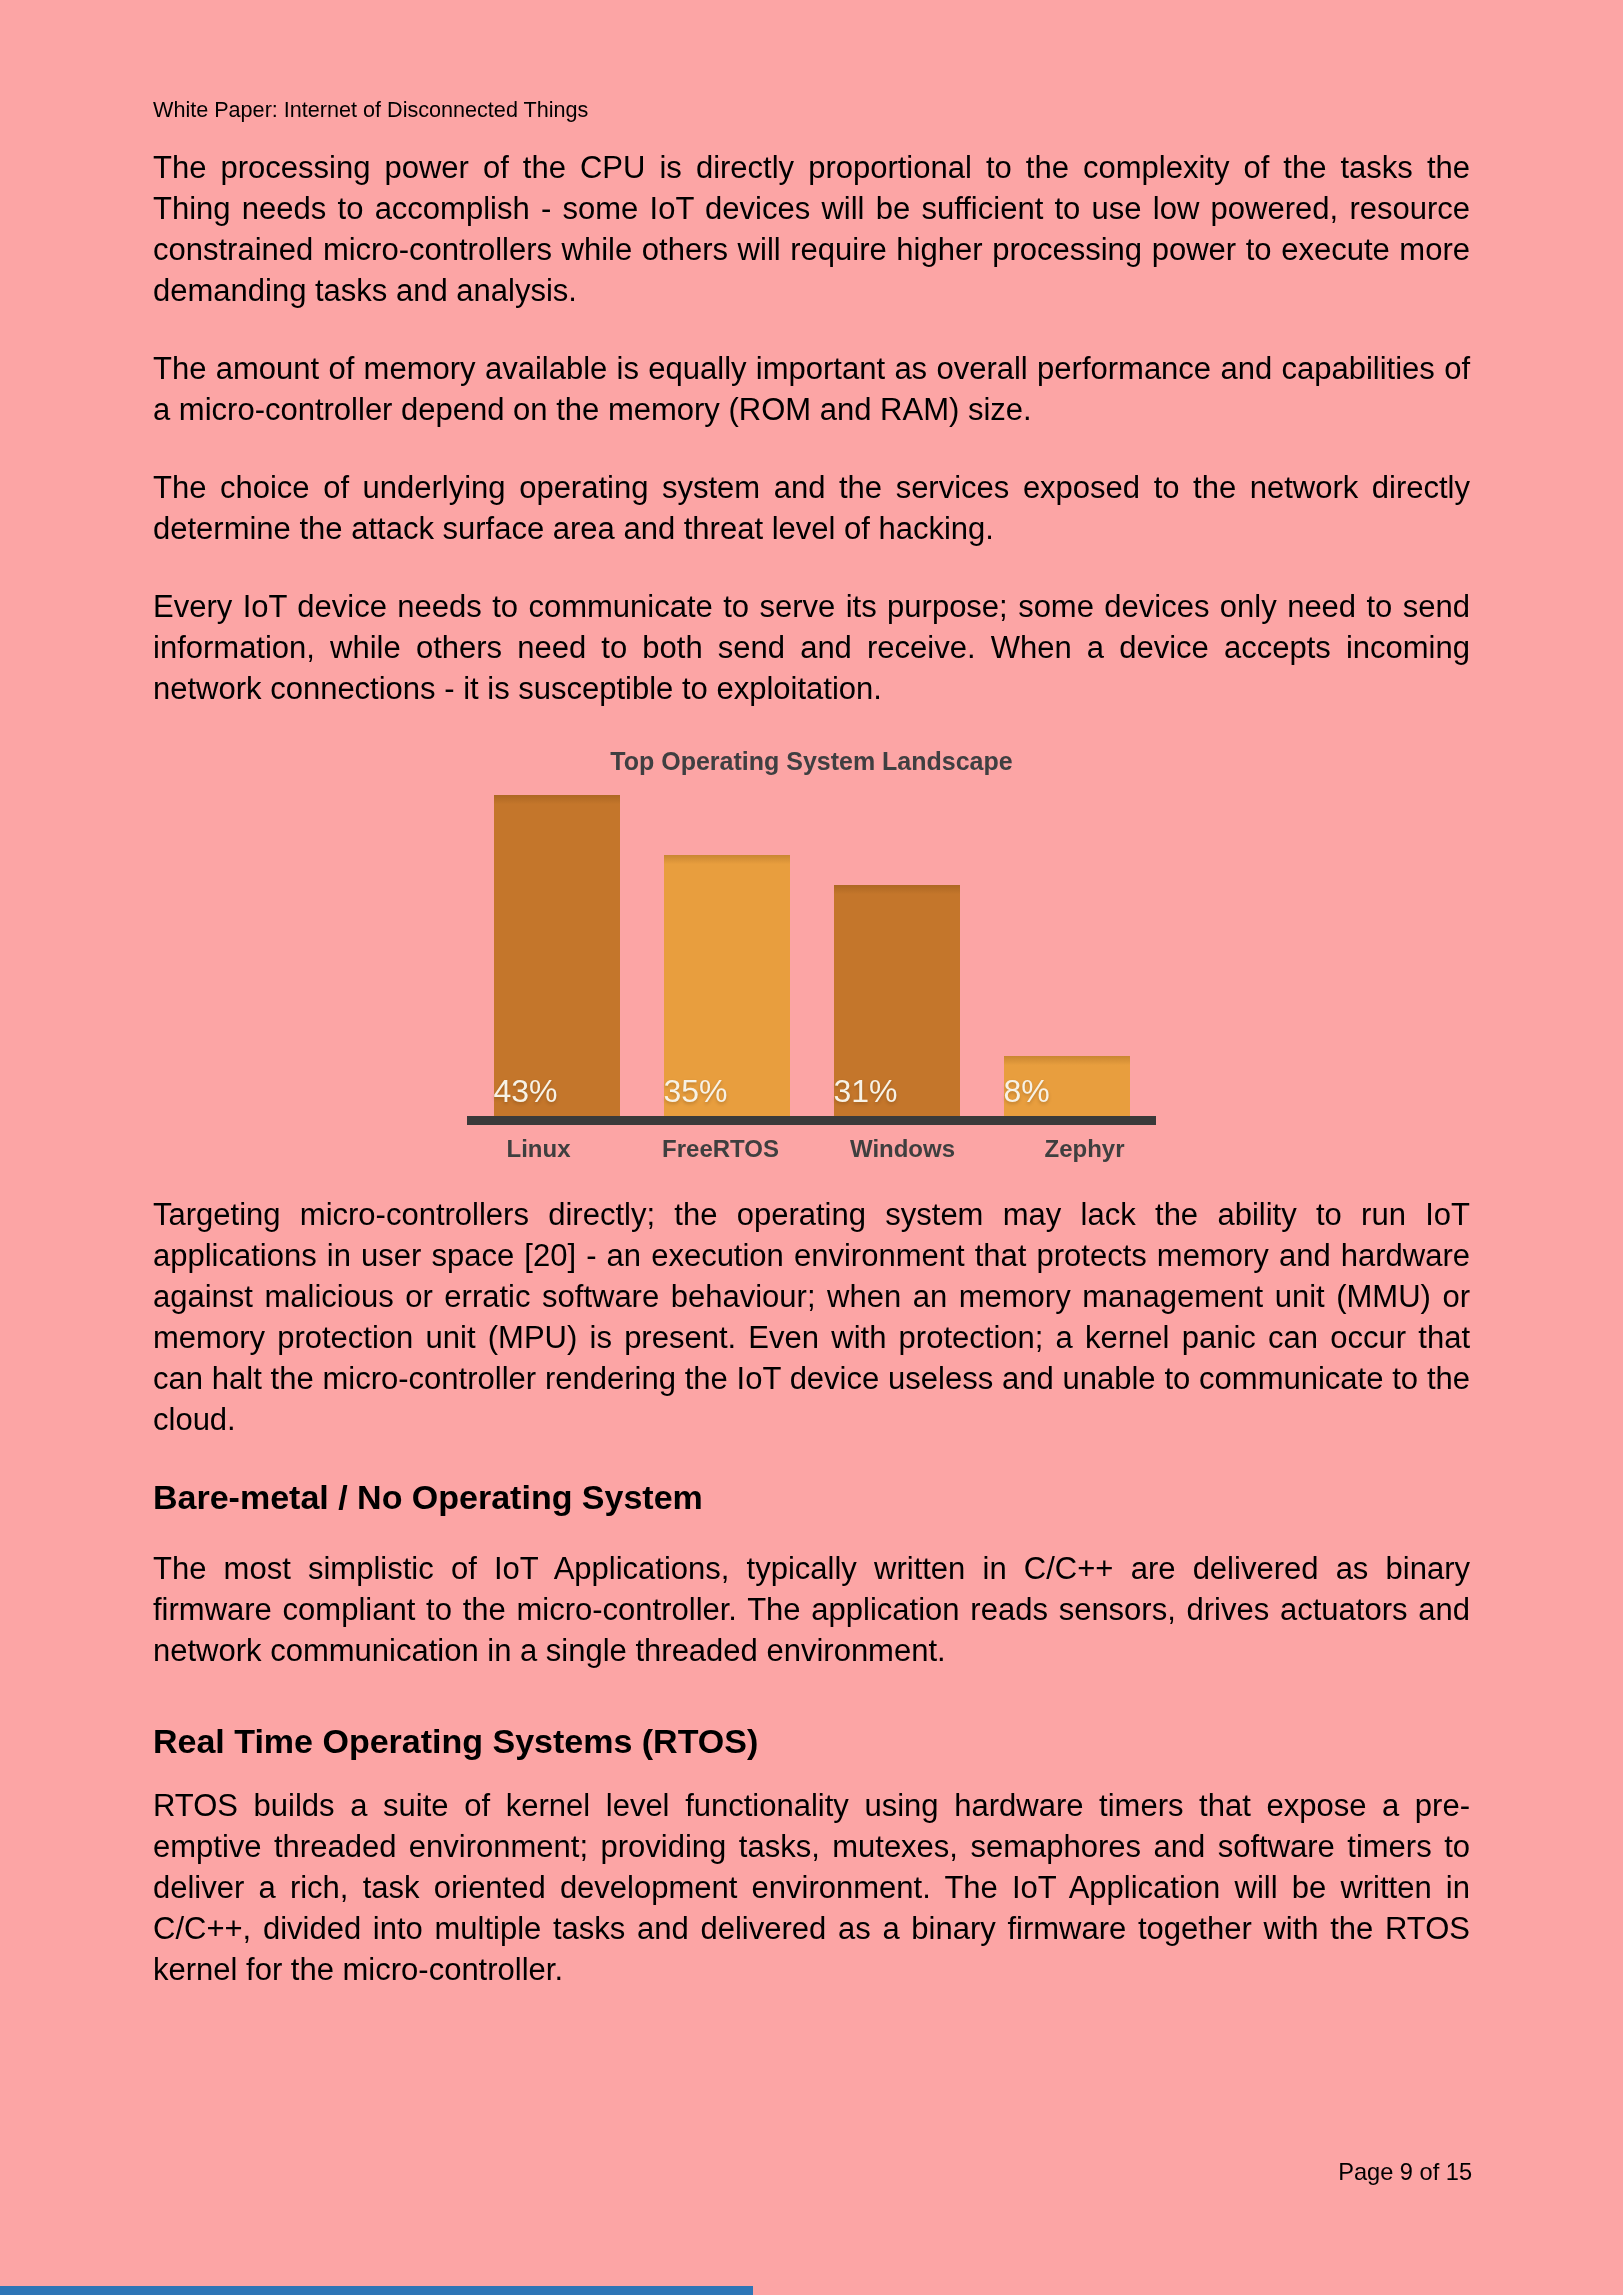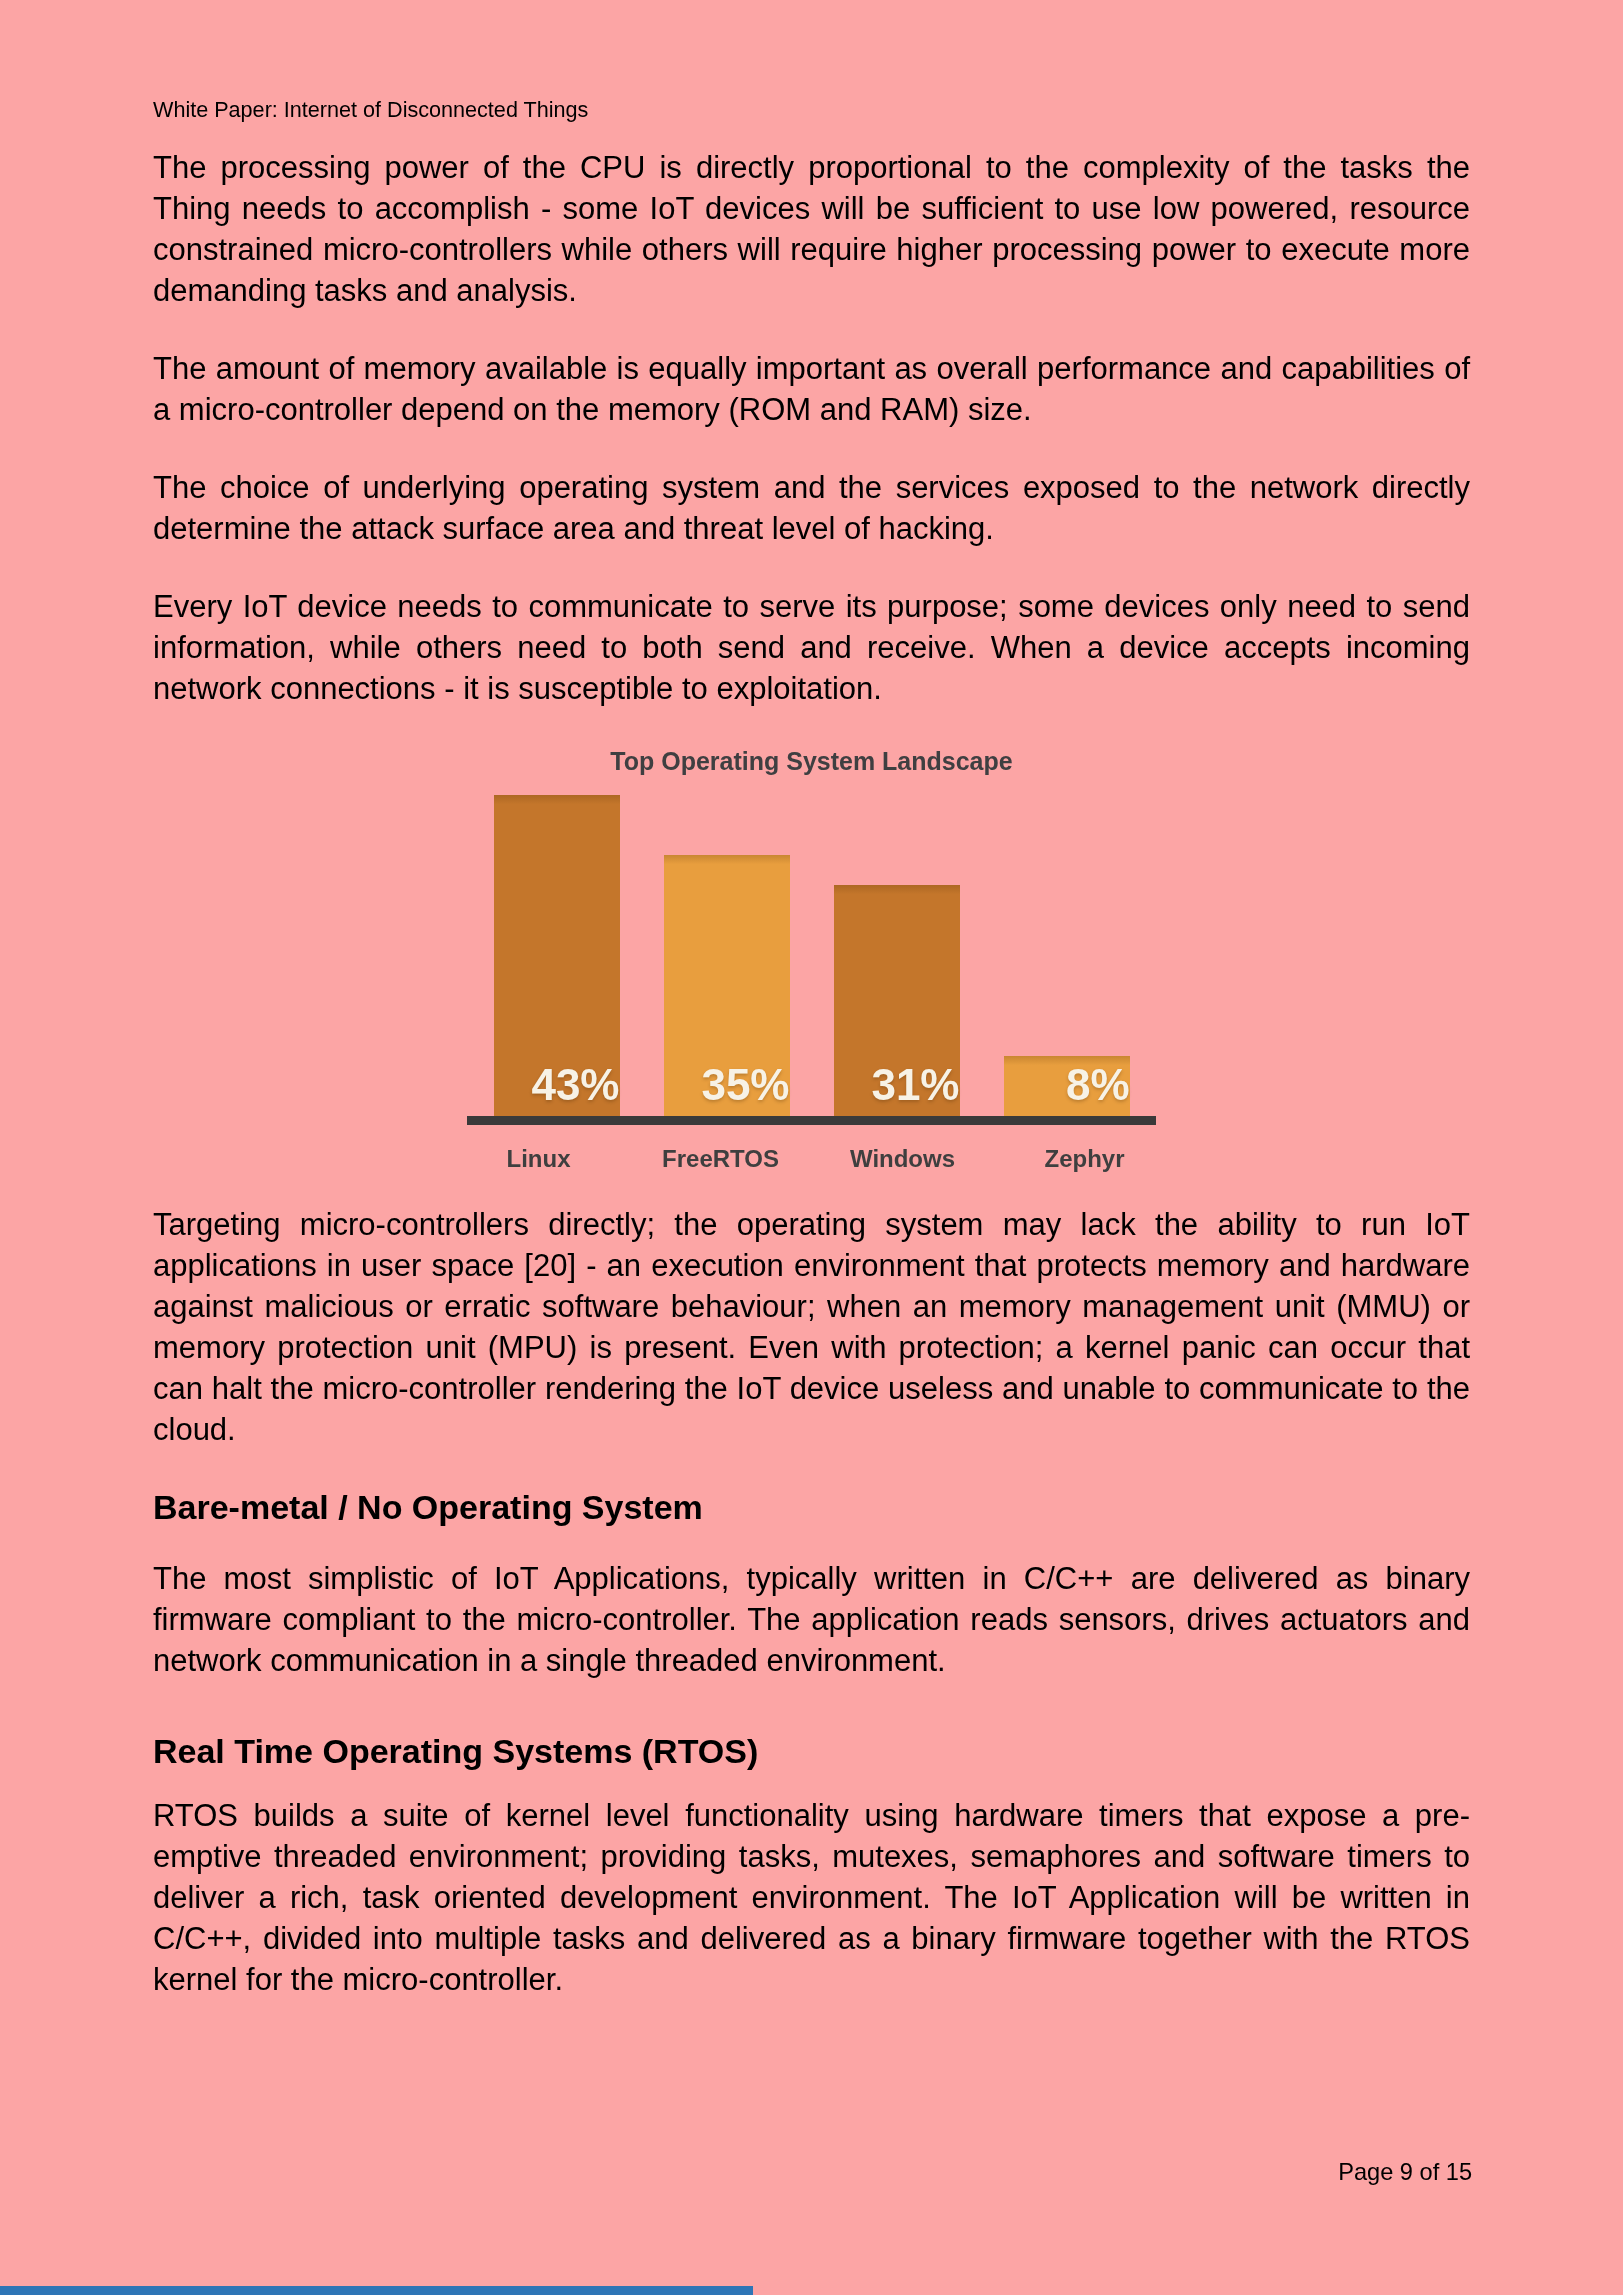--- a/index.html
+++ b/index.html
@@ -43,26 +43,26 @@
     display:flex;align-items:flex-end;justify-content:center;
     gap:44px;height:322px;
   }
   .bar-col{width:126px;display:flex;align-items:flex-end;}
   .bar{
     width:100%;position:relative;
     background-image:linear-gradient(180deg, rgba(90,50,8,0.22) 0px, rgba(90,50,8,0) 9.2px);
   }
   .bar-value{
     position:absolute;bottom:6.5px;left:0;right:0;
-    text-align:right;font-weight:bold;font-size:44px;
+    text-align:left;font-weight:normal;font-size:32px;
     color:#f7f2e6;text-shadow:0 2px 3.3px rgba(60,30,0,0.25);
   }
   .axis-line{height:8.5px;width:689px;margin:0 auto;}
   .labels-row{
-    display:flex;justify-content:center;gap:56px;margin-top:20px;
+    display:flex;justify-content:center;gap:56px;margin-top:10px;
   }
   .cat-label{
     width:126px;text-align:center;
     font-size:24px;font-weight:bold;color:#3f3f3f;
   }
 
   .page-footer{
     position:absolute;top:2159px;right:151px;
     font-size:23.6px;color:#000;
   }

